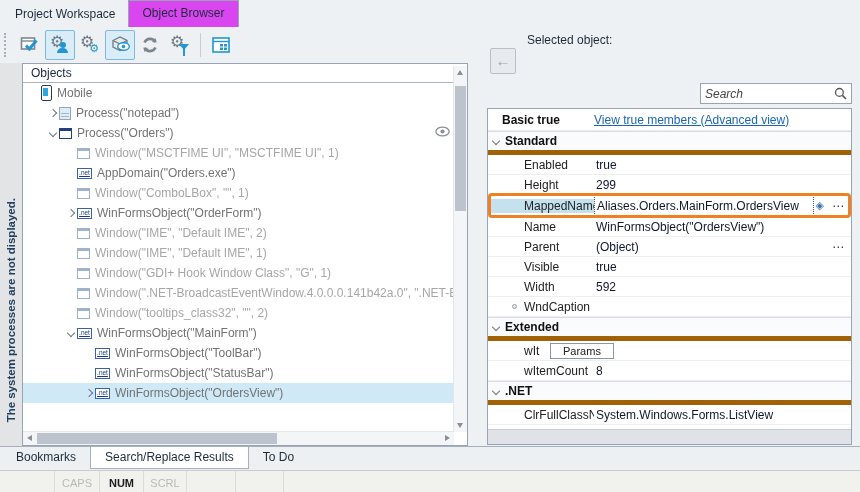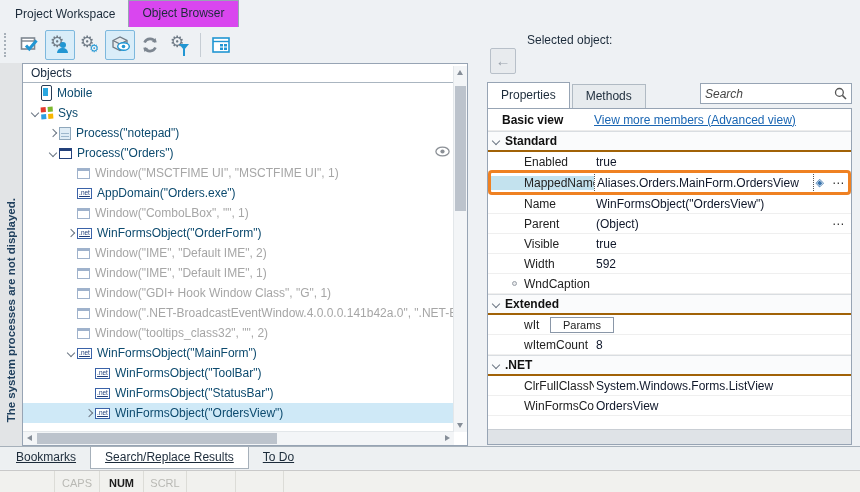--- a/index.html
+++ b/index.html
@@ -31,21 +31,21 @@
 
   
   .content{display:flex;height:383px;}
   .strip{width:22px;flex:none;background:#e2e4e6;display:flex;align-items:center;justify-content:flex-end;flex-direction:column;padding-bottom:24px;box-sizing:border-box;}
   .strip span{writing-mode:vertical-rl;transform:rotate(180deg);font-weight:bold;font-size:11.5px;color:#20405e;white-space:nowrap;}
   .treepanel{position:relative;width:446px;flex:none;background:#fff;border:1px solid #97a4b4;box-sizing:border-box;overflow:hidden;}
   .treehdr{height:18px;line-height:18px;padding-left:8px;border-bottom:1px solid #aab5c0;color:#17293e;background:#fff;}
   .rows{position:absolute;top:19px;left:0;right:13px;bottom:13px;overflow:hidden;}
   .trow{height:20px;display:flex;align-items:center;white-space:nowrap;position:relative;padding-left:6px;}
   .trow.sel{background:#cfe9f7;}
-  .trow .tlabel{margin-left:5px;color:#0c4a6e;}
+  .trow .tlabel{margin-left:5px;color:#737373;}
   .trow.gray .tlabel{color:#a6a6a6;}
   .eslot{width:12px;flex:none;display:inline-flex;justify-content:center;align-items:center;}
   .chev{width:5px;height:5px;border-right:1.4px solid #6b7684;border-bottom:1.4px solid #6b7684;display:inline-block;}
   .chev.closed{transform:rotate(-45deg);}
   .chev.open{transform:rotate(45deg);}
   .d0{padding-left:6px;} .d1{padding-left:24px;} .d2{padding-left:42px;} .d3{padding-left:60px;}
   
   .ticon{flex:none;display:inline-block;position:relative;}
   .i-phone{width:9px;height:14px;border:1.2px solid #2a3c55;border-radius:2px;background:#fff;}
   .i-phone:before{content:"";position:absolute;left:1px;top:2px;width:5px;height:8px;background:#2aa7e0;}
@@ -84,39 +84,39 @@
   .ptab.active{background:#fff;border-color:#97a4b4;border-bottom-color:#fff;height:25px;line-height:24px;}
   .searchbox{position:absolute;left:230px;top:56px;width:152px;height:21px;background:#fff;border:1px solid #97a4b4;display:flex;align-items:center;box-sizing:border-box;}
   .searchbox input{flex:1;border:none;outline:none;font:12px "Liberation Sans","DejaVu Sans",sans-serif;padding:0 4px;min-width:0;background:transparent;}
   .searchbox input::placeholder{font-style:italic;color:#444;opacity:1;}
   .searchbox svg{flex:none;margin-right:4px;}
 
   .grid{position:absolute;left:17px;top:81px;width:365px;height:337px;background:#fff;border:1px solid #97a4b4;box-sizing:border-box;overflow:hidden;}
   .basicrow{height:21px;display:flex;align-items:center;border-bottom:1px solid #ececec;}
   .bv{font-weight:bold;padding-left:14px;width:92px;flex:none;color:#111;}
   .adv{color:#1a66b3;text-decoration:underline;cursor:pointer;}
-  .ggroup{height:18px;display:flex;align-items:center;background:#fafbfc;border-top:1px solid #d9dde1;border-bottom:2px solid #a16207;}
+  .ggroup{height:18px;display:flex;align-items:center;background:#fafbfc;border-top:1px solid #d9dde1;border-bottom:5px solid #a16207;}
   .ggroup .eslot{margin-left:2px;}
   .gname{font-weight:bold;color:#111;margin-left:3px;}
   .prow{height:19px;display:flex;align-items:center;border-bottom:1px solid #efefef;position:relative;}
   .pname{width:106px;flex:none;padding-left:36px;box-sizing:border-box;color:#222;white-space:nowrap;overflow:hidden;}
   .pval{flex:1;color:#0f172a;white-space:nowrap;overflow:hidden;padding-left:2px;}
   .dots{flex:none;padding:0 6px;color:#333;letter-spacing:1px;}
   .bullet{position:absolute;left:24px;top:7px;width:5px;height:5px;border:1px solid #9aa0a8;border-radius:50%;background:#e8eaec;box-sizing:border-box;}
   .prow.mapped{height:21px;}
   .prow.mapped .pname{background:#c3e2ee;}
   .prow.mapped .pval{border:1px dotted #555;align-self:stretch;display:flex;align-items:center;}
   .diamond{flex:none;color:#3a74ad;font-size:11px;padding:0 2px;}
   .oframe{position:absolute;left:0;right:0;top:-2px;bottom:-2px;border:3px solid #ef8122;border-radius:4px;pointer-events:none;}
   .paramsbtn{margin-left:2px;height:16px;background:#fff;border:1px solid #8a97a8;font:11px "Liberation Sans","DejaVu Sans",sans-serif;padding:0 12px;color:#222;}
   .gfooter{position:absolute;left:0;right:0;bottom:0;height:14px;background:#dfe3e7;border-top:1px solid #c9ced4;}
 
   
   .bottabs{height:22px;background:#edf0f2;border-top:1px solid #a6b0ba;display:flex;align-items:stretch;padding-left:2px;}
-  .btab{padding:0 14px;line-height:21px;color:#1c2b3a;text-decoration:underline;}
+  .btab{padding:0 14px;line-height:21px;color:#1c2b3a;}
   .btab.active{background:#fff;border-left:1px solid #a6b0ba;border-right:1px solid #a6b0ba;border-bottom:1px solid #a6b0ba;}
   .statusbar{height:23px;background:#f1f1ee;border-top:1px solid #c9c9c9;display:flex;align-items:stretch;margin-top:1px;}
   .scell{border-right:1px solid #dcdcd7;display:flex;align-items:center;justify-content:center;font-size:11px;color:#b9b9b4;}
   .scell.on{color:#1c1c1c;font-weight:bold;}
   .sc0{width:54px;} .sc1{width:44px;} .sc2{width:43px;} .sc3{width:42px;} .sc4{width:48px;} .sc5{width:47px;} .screst{flex:1;border-right:none;}
 </style>
 </head>
 <body>
 
 <div class="screen">
@@ -202,27 +202,20 @@
           <span>The system processes are not displayed.</span>
         </div>
 
         <div class="treepanel">
           <div class="treehdr">Objects</div>
           <div class="rows">
             <div class="trow d0">
               <span class="eslot"></span>
                 <span class="ticon i-phone"></span>
                 <span class="tlabel">Mobile</span>
-            </div>
-            <div class="trow d0">
-              <span class="eslot">
-                  <span class="chev open"></span>
-                </span>
-                <span class="ticon i-winlogo"></span>
-                <span class="tlabel">Sys</span>
             </div>
             <div class="trow d1">
               <span class="eslot">
                   <span class="chev closed"></span>
                 </span>
                 <span class="ticon i-notepad"></span>
                 <span class="tlabel">Process("notepad")</span>
             </div>
             <div class="trow d1">
               <span class="eslot">
@@ -320,47 +313,47 @@
             <span class="arr arr-right"></span>
           </div>
         </div>
       </div>
     </div>
 
     <div class="rightcol">
       <button class="backbtn"><span class="backarrow">←</span></button>
       <div class="sellabel">Selected object:</div>
 
-      <div class="ptabs">
-        <div class="ptab active">Properties</div>
-        <div class="ptab">Methods</div>
-      </div>
       <div class="searchbox">
         <input placeholder="Search" style="">
         <svg width="13" height="13" viewBox="0 0 13 13">
             <circle cx="5.4" cy="5.4" r="3.9" fill="none" stroke="#555" stroke-width="1.3"></circle>
             <line x1="8.4" y1="8.4" x2="12" y2="12" stroke="#555" stroke-width="1.5"></line>
           </svg>
       </div>
 
       <div class="grid">
         <div class="basicrow">
-          <span class="bv">Basic view</span>
-          <a class="adv">View more members (Advanced view)</a>
+          <span class="bv">Basic true</span>
+          <a class="adv">View true members (Advanced view)</a>
         </div>
 
         <div class="ggroup">
           <span class="eslot">
               <span class="chev open"></span>
             </span>
           <span class="gname">Standard</span>
         </div>
         <div class="prow">
           <span class="pname">Enabled</span>
             <span class="pval">true</span>
+        </div>
+        <div class="prow">
+          <span class="pname">Height</span>
+            <span class="pval">299</span>
         </div>
         <div class="prow mapped">
           <span class="pname">MappedName</span>
             <span class="pval">Aliases.Orders.MainForm.OrdersView</span>
           <span class="diamond">◈</span>
           <span class="dots">⋯</span>
           <span class="oframe"></span>
         </div>
         <div class="prow">
           <span class="pname">Name</span>

